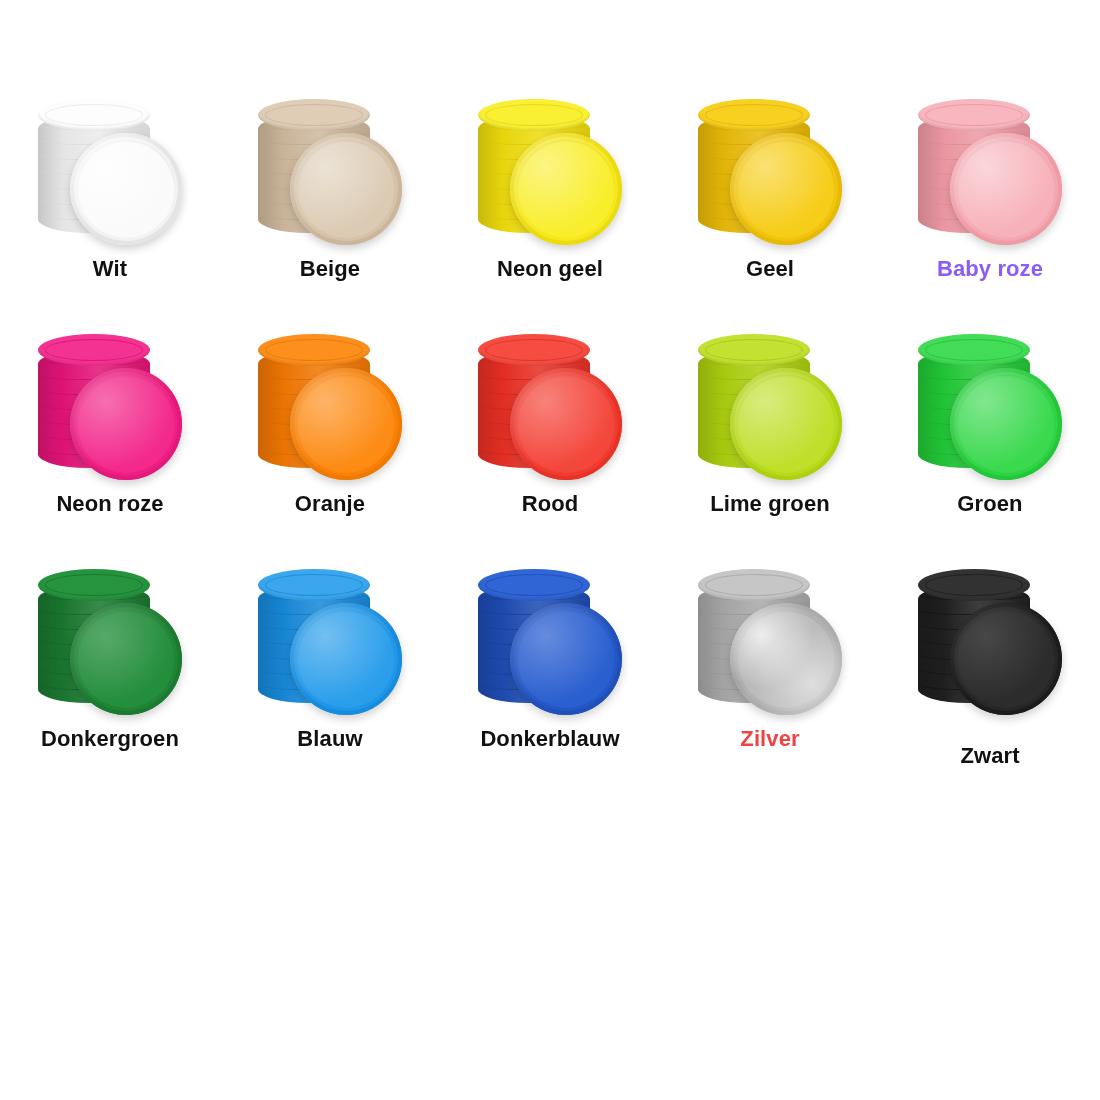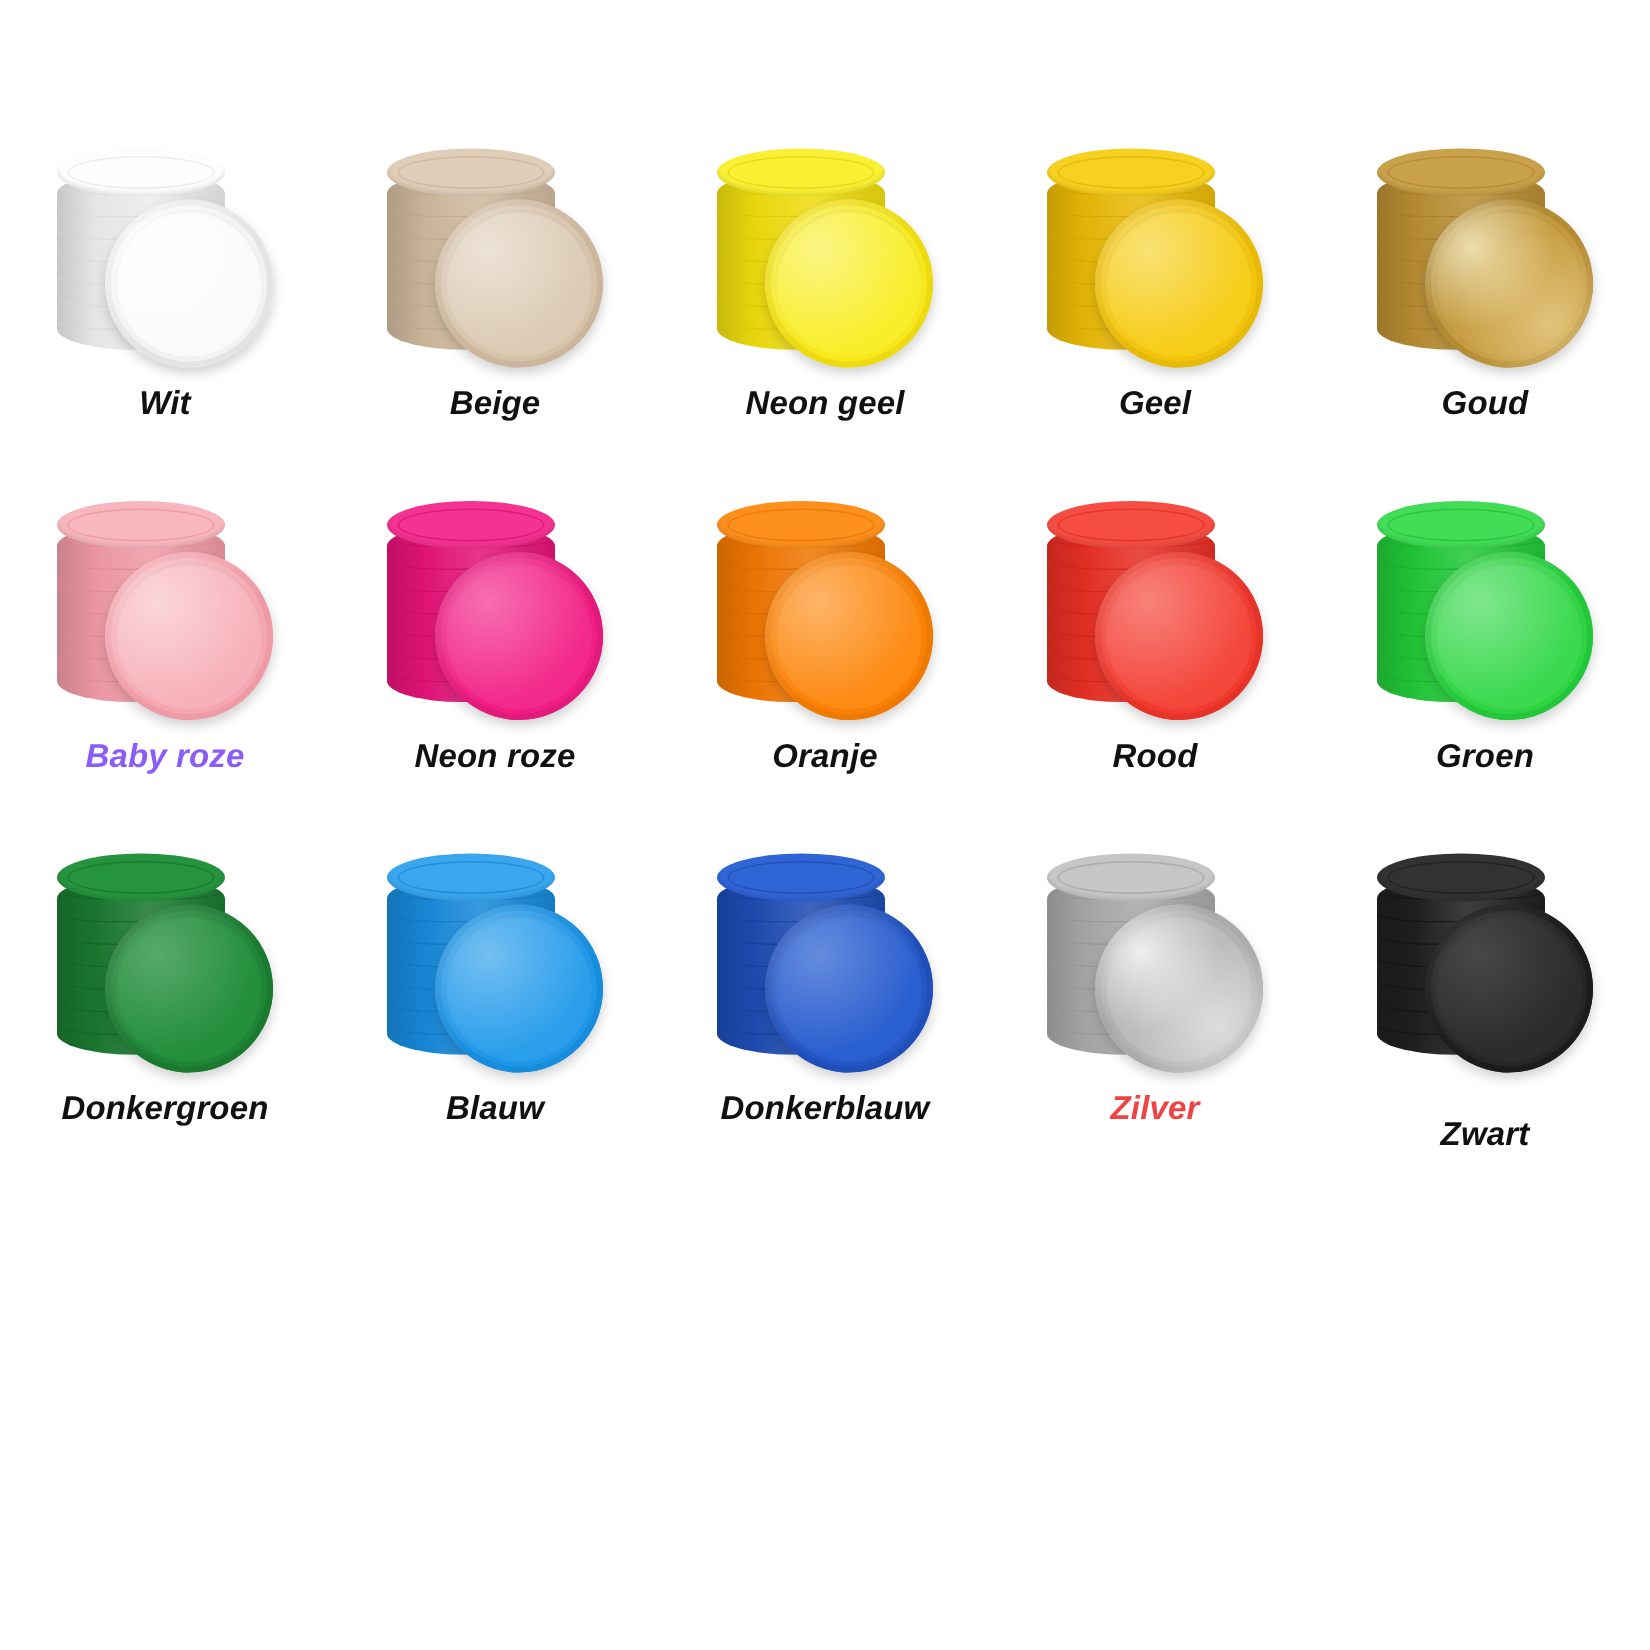--- a/index.html
+++ b/index.html
@@ -18,21 +18,20 @@
     grid-template-columns:repeat(5,220px);
     grid-auto-rows:235px;
     justify-content:center;
     align-content:start;
   }
   .swatch-cell{
     position:relative;
     width:220px;height:235px;
     display:flex;flex-direction:column;
     align-items:center;
-    font-style:italic;
   }
   
   .coin-stack{
     position:relative;
     width:160px;height:155px;
     margin:0 auto;
   }
   
   .stack-body{
     position:absolute;
@@ -205,39 +204,20 @@
           <i></i>
           <i></i>
           <i></i>
         </div>
         <div class="stack-top"></div>
         <div class="front-disc"></div>
       </div>
       <div class="swatch-label" style="color: rgb(17, 17, 17);">Geel</div>
     </div>
     <div class="swatch-cell">
-      <div class="coin-stack" style="--face: #c49a3f; --inner: #c89f45; --top: #c9a14a; --side: #b88d33; --rim: #a87f2b; --rim2: #b58c34; --line: #a37a27; --sheen: radial-gradient(circle at 30% 26%, rgba(255,248,214,.72), rgba(255,255,255,0) 48%), radial-gradient(circle at 72% 76%, rgba(255,240,190,.45), rgba(255,255,255,0) 52%), linear-gradient(135deg, rgba(0,0,0,.14), rgba(255,255,255,0) 45%);">
-        <div class="stack-body"></div>
-        <div class="stack-shade"></div>
-        <div class="stack-lines">
-          <i></i>
-          <i></i>
-          <i></i>
-          <i></i>
-          <i></i>
-          <i></i>
-          <i></i>
-          <i></i>
-        </div>
-        <div class="stack-top"></div>
-        <div class="front-disc"></div>
-      </div>
-      <div class="swatch-label" style="color: rgb(17, 17, 17);">Goud</div>
-    </div>
-    <div class="swatch-cell">
       <div class="coin-stack" style="--face: #f5a7b1; --inner: #f7b1ba; --top: #f8b6be; --side: #f09aa5; --rim: #e28995; --rim2: #ef9ba6; --line: #df8490; --sheen: radial-gradient(circle at 34% 28%, rgba(255,255,255,.48), rgba(255,255,255,0) 62%);">
         <div class="stack-body"></div>
         <div class="stack-shade"></div>
         <div class="stack-lines">
           <i></i>
           <i></i>
           <i></i>
           <i></i>
           <i></i>
           <i></i>
@@ -298,20 +278,39 @@
           <i></i>
           <i></i>
           <i></i>
           <i></i>
           <i></i>
         </div>
         <div class="stack-top"></div>
         <div class="front-disc"></div>
       </div>
       <div class="swatch-label" style="color: rgb(17, 17, 17);">Rood</div>
+    </div>
+    <div class="swatch-cell">
+      <div class="coin-stack" style="--face: #b7da1a; --inner: #bfdf2a; --top: #c2e132; --side: #abcf0e; --rim: #9bbc08; --rim2: #aecf12; --line: #97b707; --sheen: radial-gradient(circle at 34% 28%, rgba(255,255,255,.40), rgba(255,255,255,0) 62%);">
+        <div class="stack-body"></div>
+        <div class="stack-shade"></div>
+        <div class="stack-lines">
+          <i></i>
+          <i></i>
+          <i></i>
+          <i></i>
+          <i></i>
+          <i></i>
+          <i></i>
+          <i></i>
+        </div>
+        <div class="stack-top"></div>
+        <div class="front-disc"></div>
+      </div>
+      <div class="swatch-label" style="color: rgb(17, 17, 17);">Lime groen</div>
     </div>
     <div class="swatch-cell">
       <div class="coin-stack" style="--face: #2ed443; --inner: #3bd94f; --top: #42dc56; --side: #22c837; --rim: #19b52d; --rim2: #24c739; --line: #17ae2a; --sheen: radial-gradient(circle at 34% 28%, rgba(255,255,255,.36), rgba(255,255,255,0) 62%);">
         <div class="stack-body"></div>
         <div class="stack-shade"></div>
         <div class="stack-lines">
           <i></i>
           <i></i>
           <i></i>
           <i></i>

